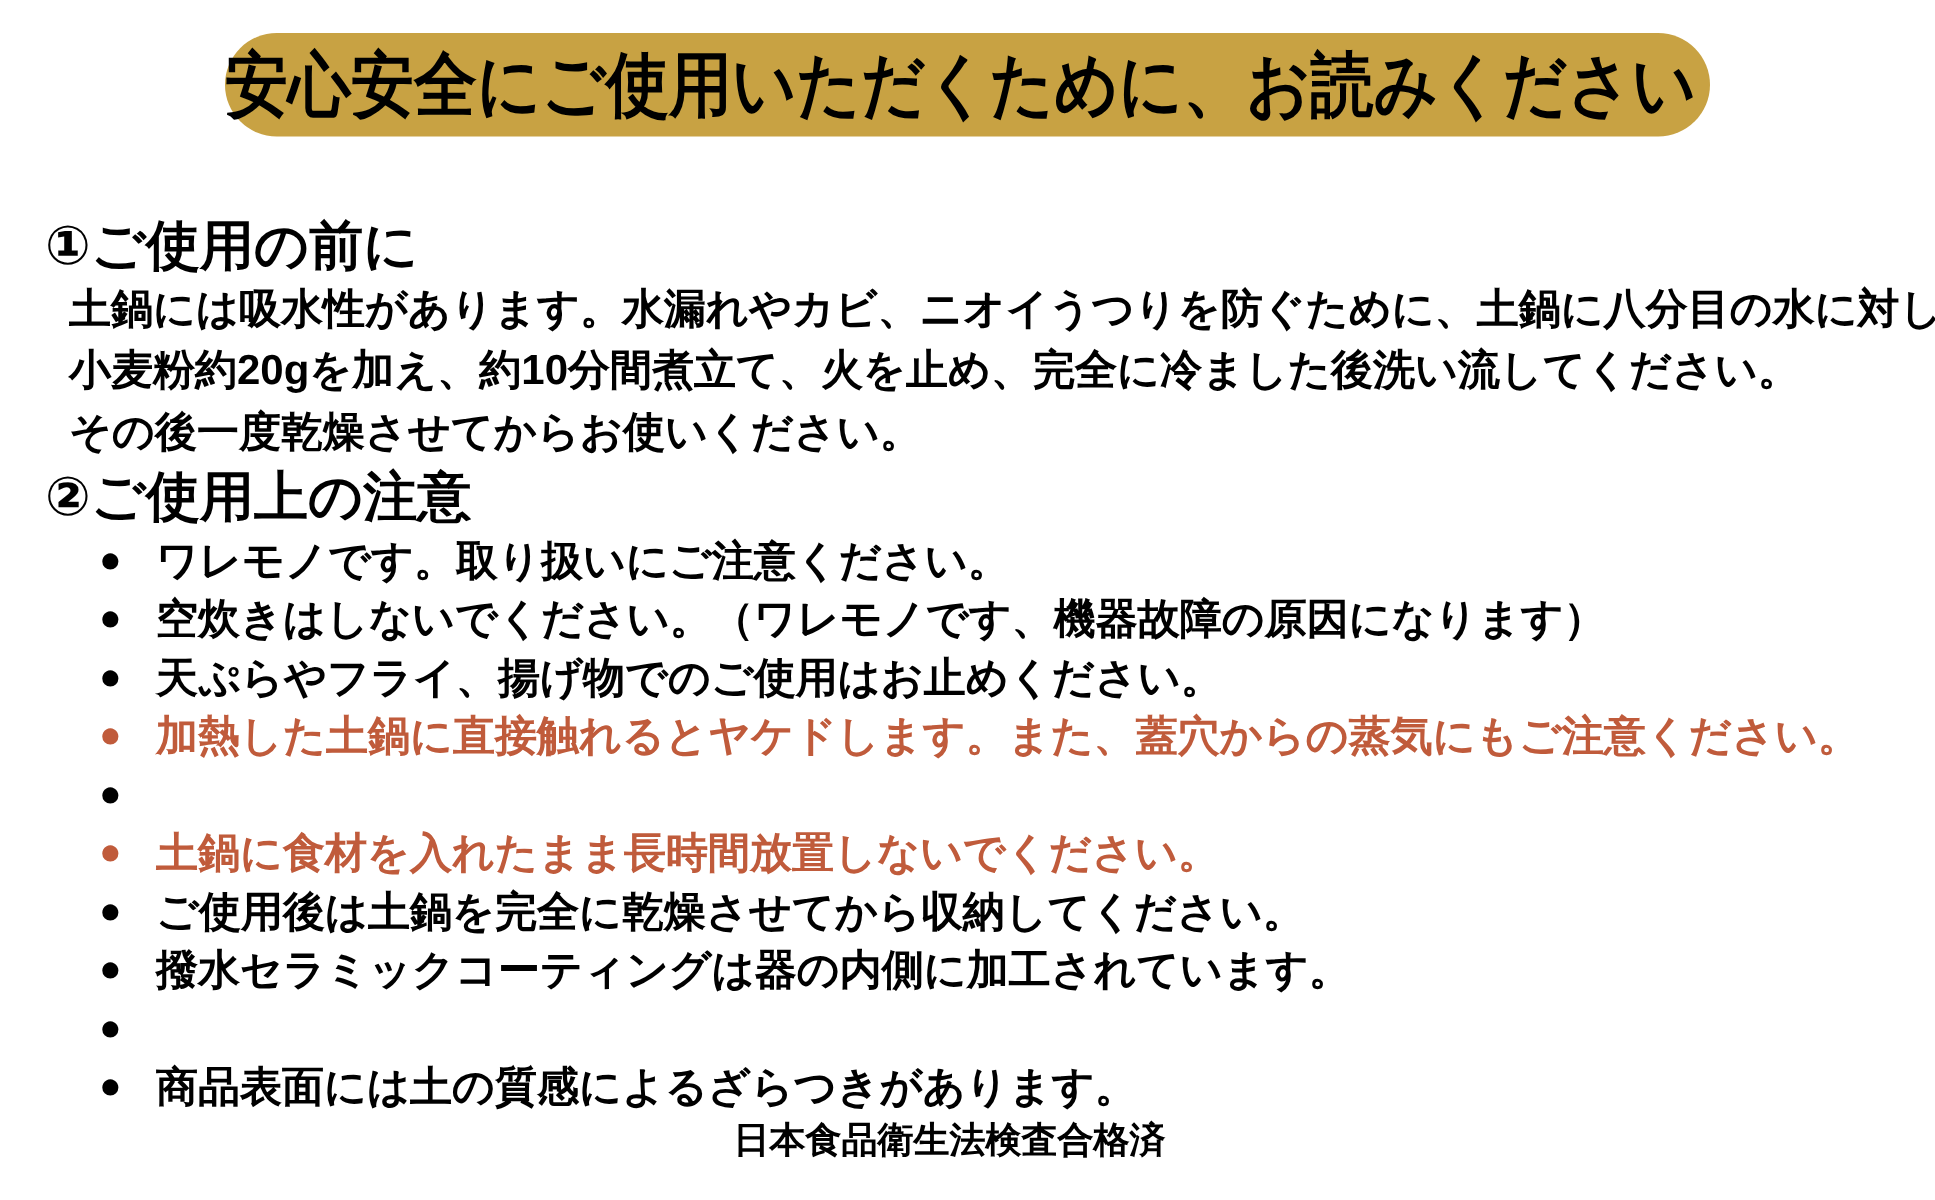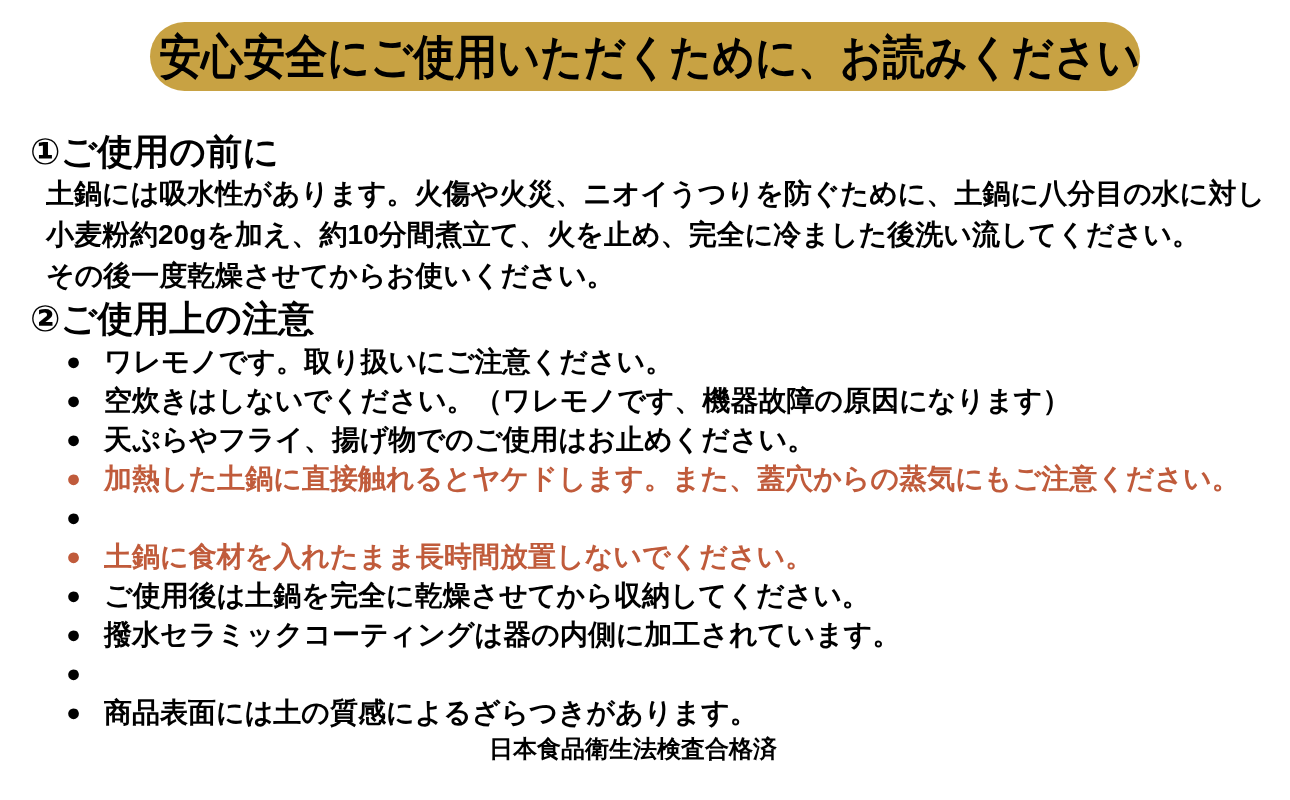--- a/index.html
+++ b/index.html
@@ -15,39 +15,39 @@
     color: #000000;
   }
   .banner {
     width: 990px;
     height: 69px;
     margin: 22px 0 0 150px;
     background: var(--banner-bg, #C8A243);
     border-radius: 35px;
     display: flex;
     align-items: center;
-    justify-content: flex-end;
+    justify-content: flex-start;
   }
   .banner-title {
     font-size: 42px;
     letter-spacing: 0px;
     white-space: nowrap;
     color: #000000;
     transform: scaleY(1.12);
   }
   .content {
     padding-left: 30px;
     padding-right: 20px;
   }
   .section-heading {
     font-size: 36px;
     line-height: 42px;
     white-space: nowrap;
   }
-  .heading-before-use { margin-top: 40px; }
+  .heading-before-use { margin-top: 52px; }
   .heading-cautions  { margin-top: 2px; }
   .para {
     margin-left: 16px;
     font-size: 28px;
     line-height: 41px;
     white-space: nowrap;
   }
   .notes-list { margin-top: 2px; }
   .row {
     display: flex;
@@ -77,21 +77,21 @@
 <body style="background: rgb(255, 255, 255); color: rgb(0, 0, 0);">
 
 <div class="banner">
   <span class="banner-title">安心安全にご使用いただくために、お読みください</span>
 </div>
 
 <div class="content">
 
   <div class="section-heading heading-before-use">①ご使用の前に</div>
 
-  <div class="para">土鍋には吸水性があります。火傷や火災、ニオイうつりを防ぐために、土鍋に八分目の水に対し</div>
+  <div class="para">土鍋には吸水性があります。水漏れやカビ、ニオイうつりを防ぐために、土鍋に八分目の水に対し</div>
   <div class="para">小麦粉約20gを加え、約10分間煮立て、火を止め、完全に冷ました後洗い流してください。</div>
   <div class="para">その後一度乾燥させてからお使いください。</div>
 
   <div class="section-heading heading-cautions">②ご使用上の注意</div>
 
   <div class="notes-list">
   <div class="row">
     <span class="bullet">●</span>
     <div class="note-text-wrap">
       <div class="t1">ワレモノです。取り扱いにご注意ください。</div>

